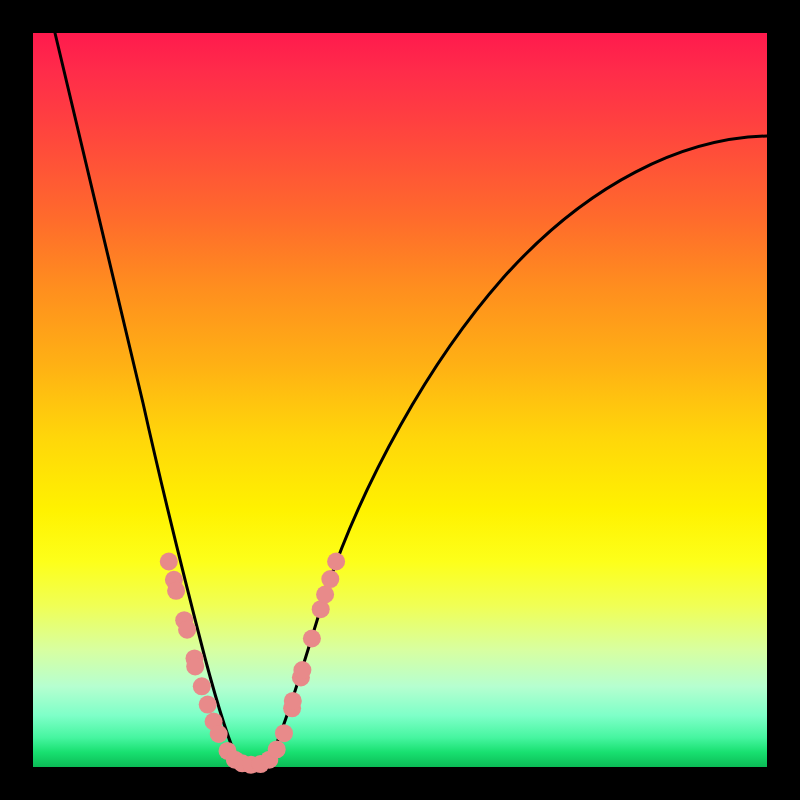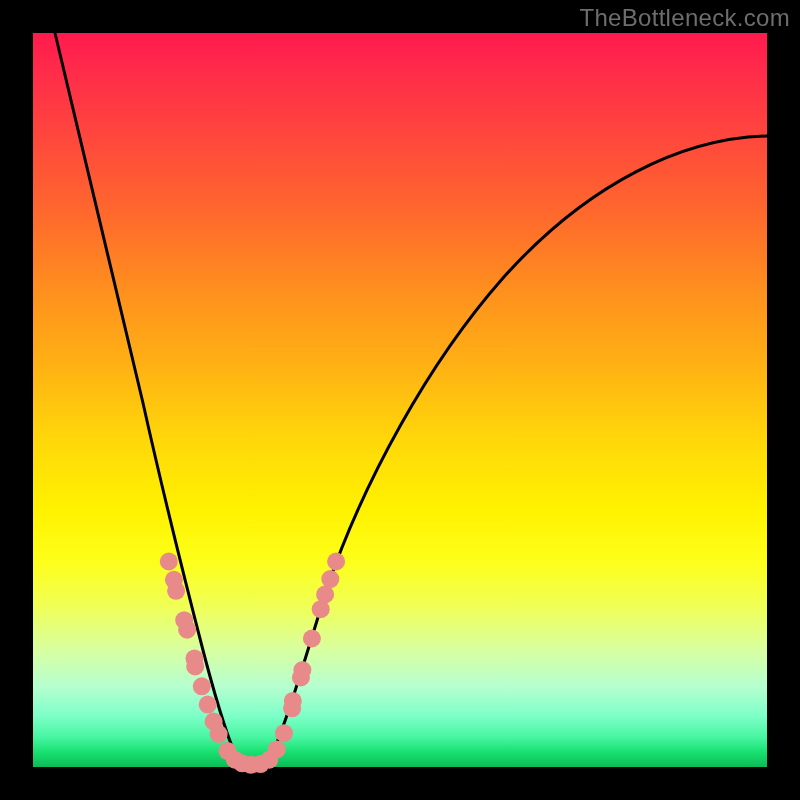--- a/index.html
+++ b/index.html
@@ -115,14 +115,13 @@
           <circle cx="267.9" cy="644.5" r="9" class="dot"></circle>
           <circle cx="269.4" cy="637.1" r="9" class="dot"></circle>
           <circle cx="278.9" cy="605.5" r="9" class="dot"></circle>
           <circle cx="287.7" cy="576.2" r="9" class="dot"></circle>
           <circle cx="292.1" cy="561.5" r="9" class="dot"></circle>
           <circle cx="297.3" cy="546.1" r="9" class="dot"></circle>
           <circle cx="303.1" cy="528.5" r="9" class="dot"></circle>
         </g>
     </svg>
   </div>
-  <div class="watermark">TheBottleneck.com</div>
 </div>
 
 </body></html>

